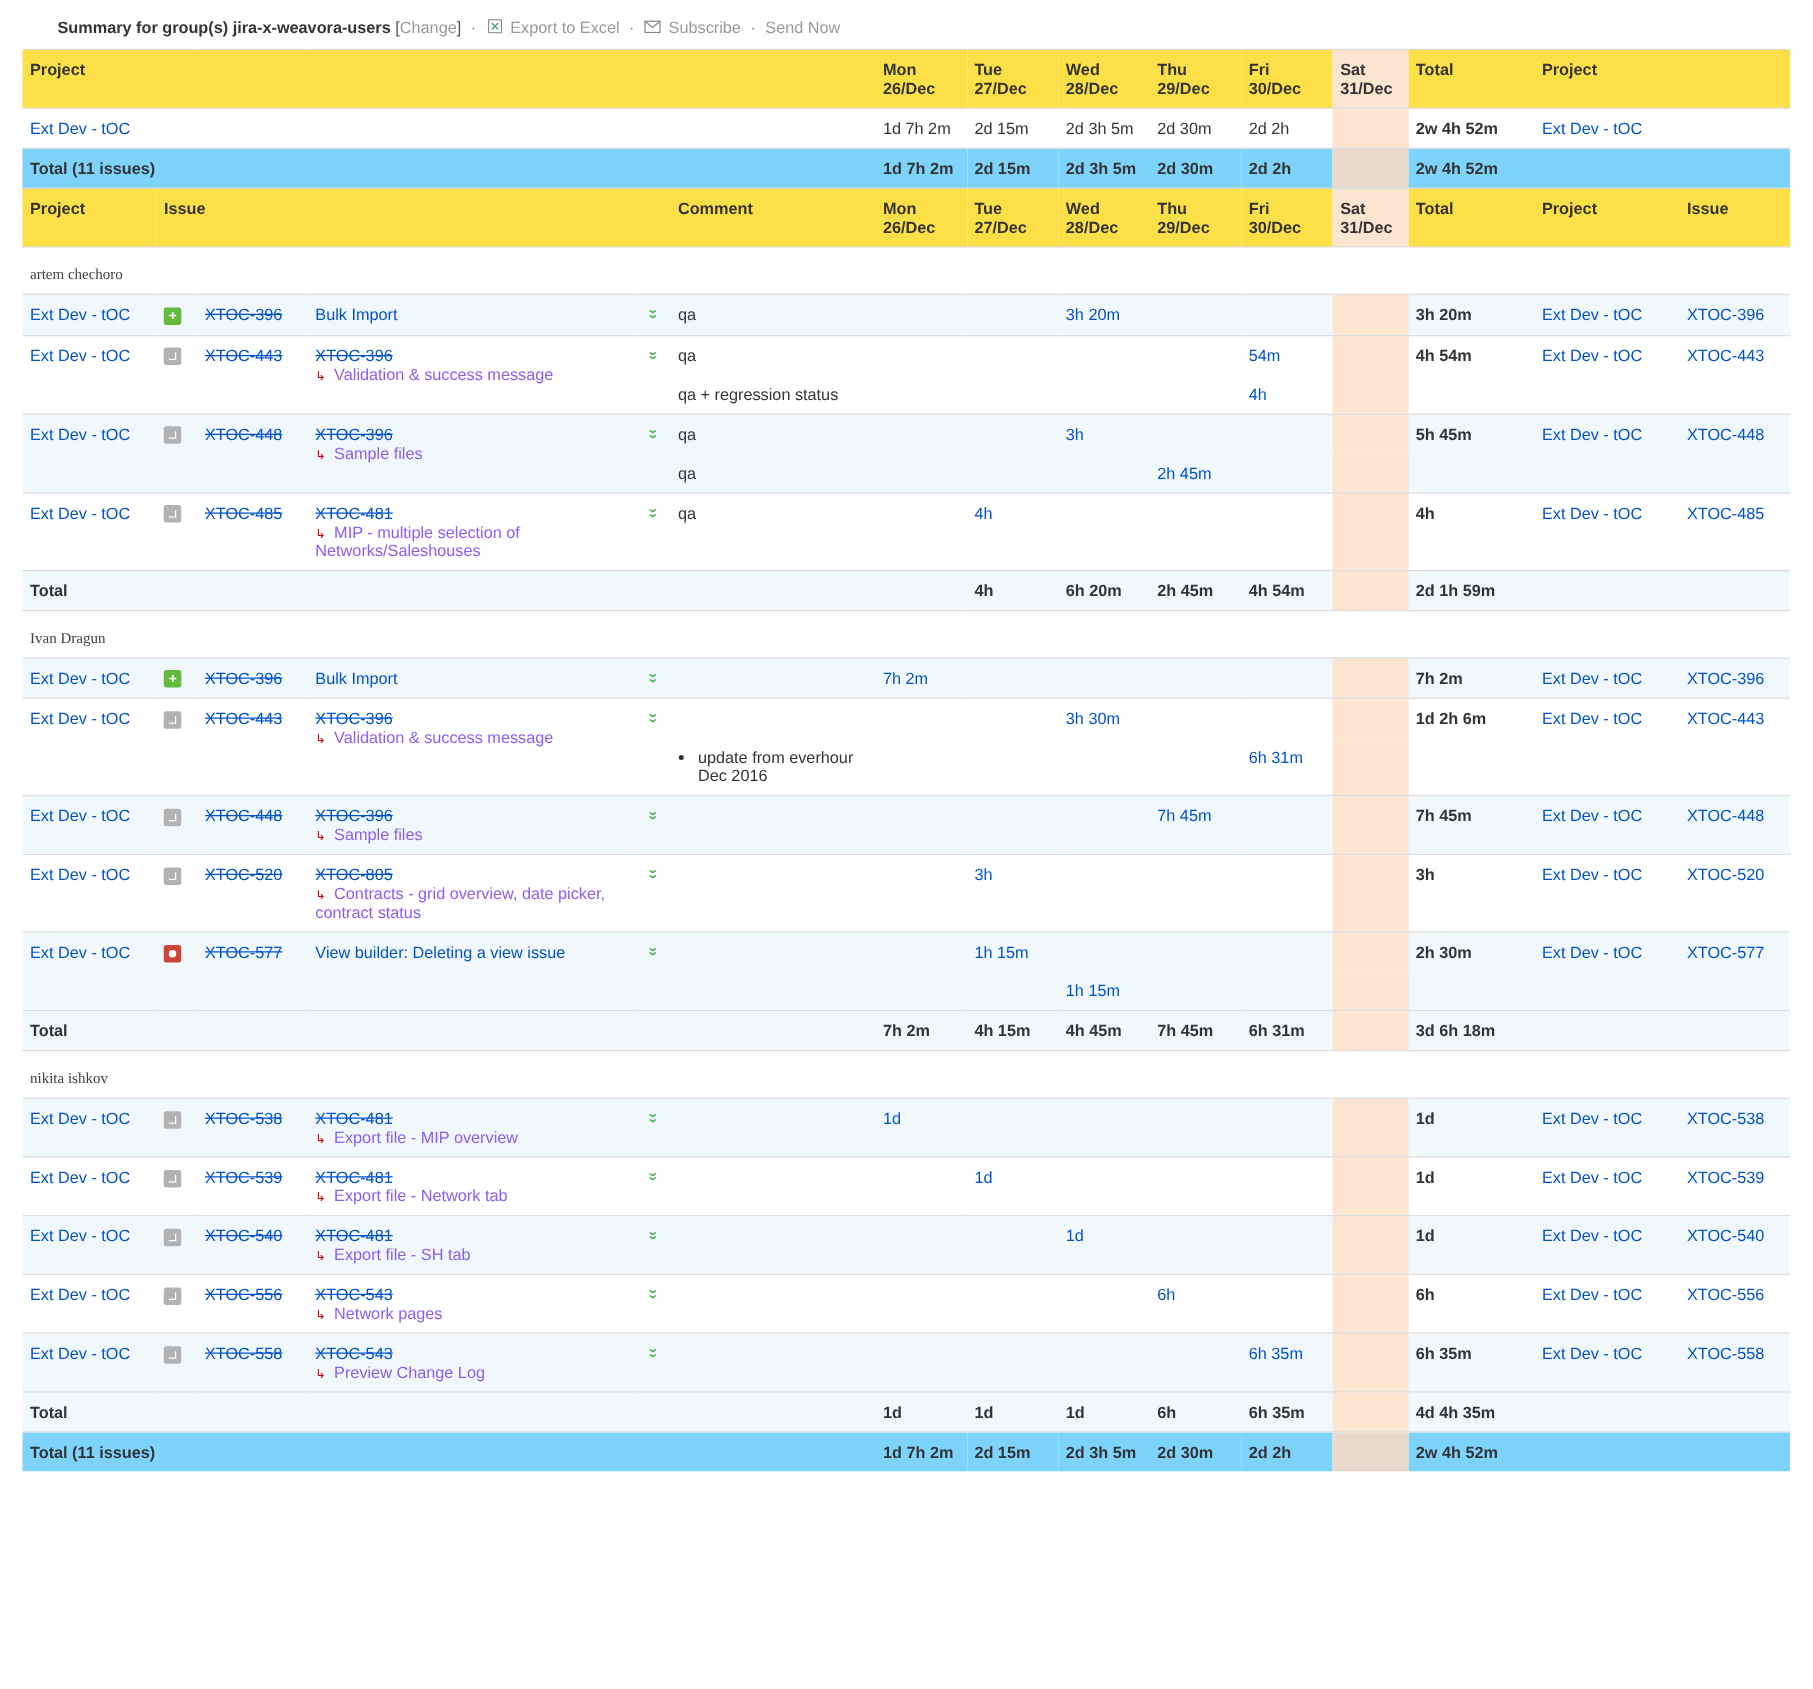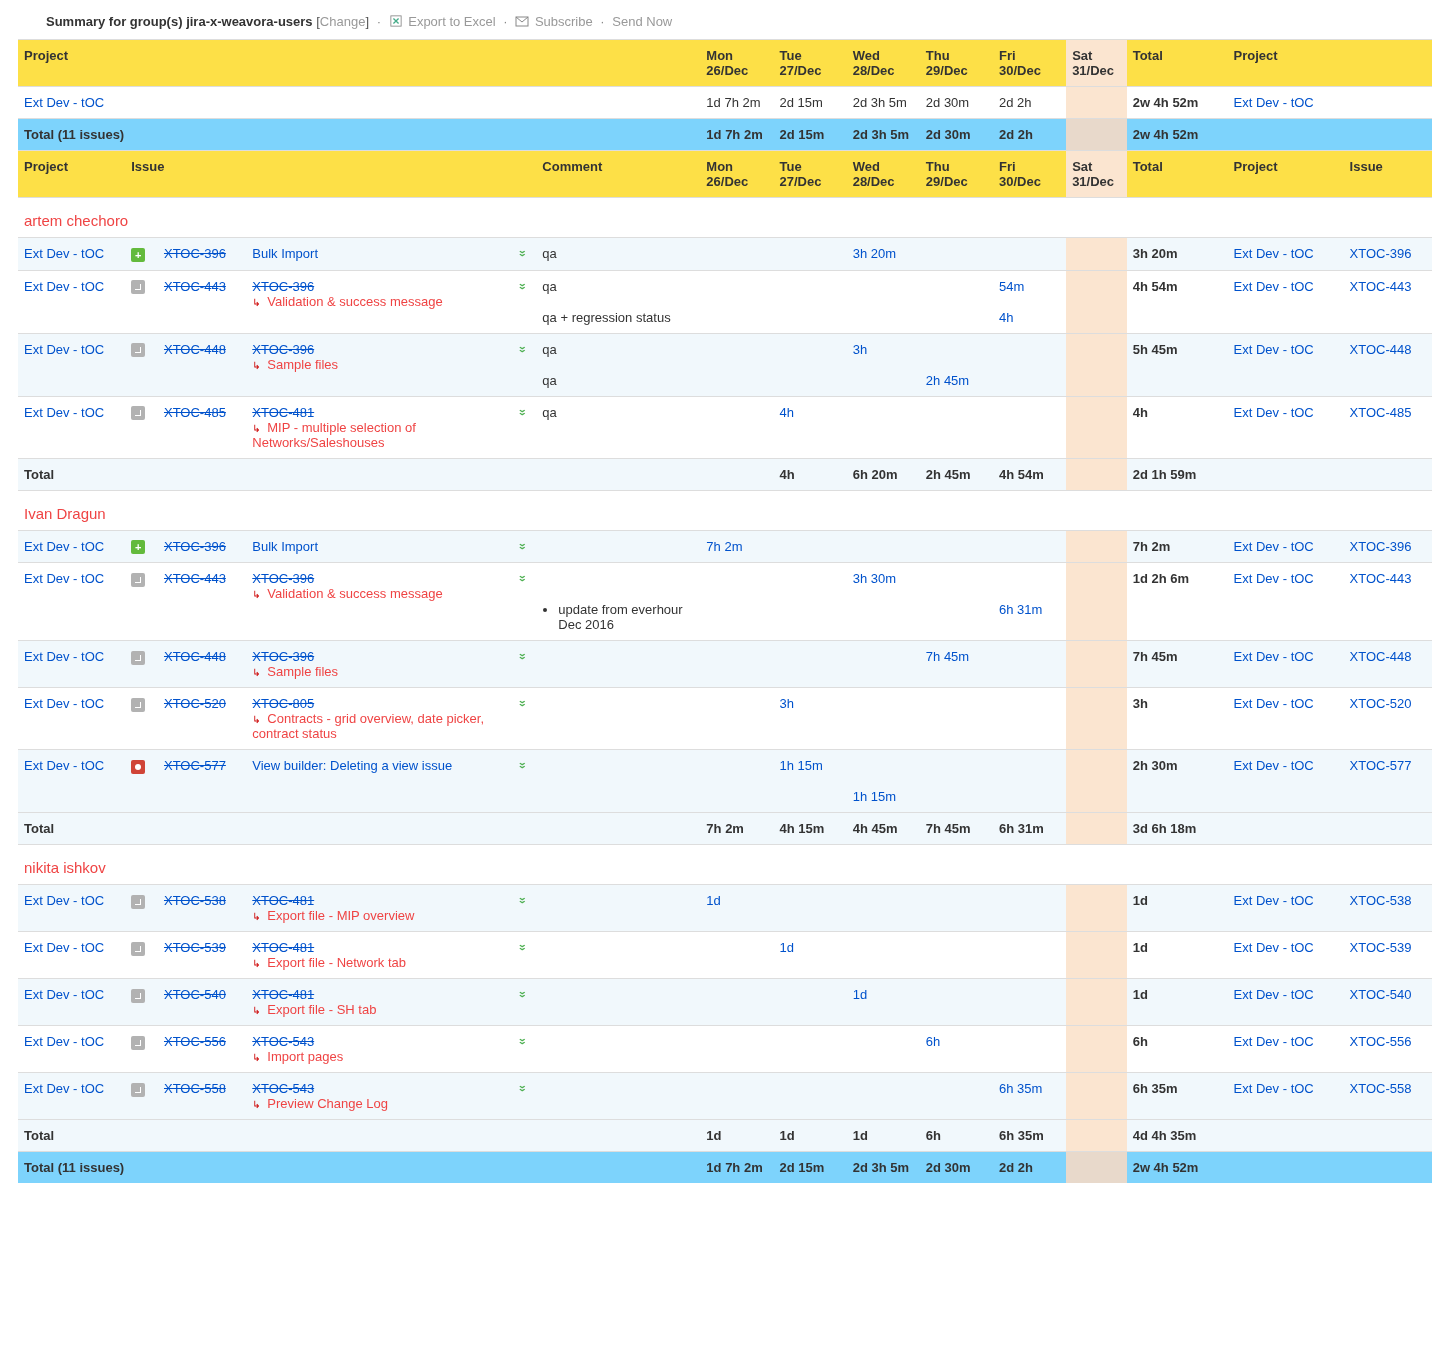--- a/index.html
+++ b/index.html
@@ -47,30 +47,30 @@
   col.c-detail  { width: 210px; }
   col.c-exp     { width: 20px; }
   col.c-comment { width: 130px; }
   col.c-day     { width: 58px; }
   col.c-sat     { width: 48px; }
   col.c-total   { width: 80px; }
   col.c-proj2   { width: 92px; }
   col.c-issue2  { width: 70px; }
 
   tr.altbg td { background: #f1f8fc; }
-  tr.userhdr td { background:#fff; color:#ef4444; font-size:15px; padding-top:14px;}
+  tr.userhdr td { background:#fff; color:#404040; font-size:12px; padding-top:14px;font-family:Liberation Serif, serif;}
   tr.subtotalrow td { background:#f1f8fc; font-weight:bold;}
   tr.grandrow td { background:#7dd3fc; font-weight:bold;}
   td.sat, th.sat { background:#fbe5d0 !important; }
   td.sat-grand { background:#e8d9cb !important; }
   td.boldcell { font-weight: bold; }
   td.daycell a { color:#0052cc;}
   .striked { text-decoration: line-through; }
   .sub-arrow { color:#c00; font-size:10px; margin-right:3px;}
-  .sub-line { color:#ef4444; }
+  .sub-line { color:#8b5cf6; }
   .issue-icon {
     display:inline-block;
     width:14px; height:14px;
     border-radius:2px;
     vertical-align:middle;
   }
   .ic-story    { background:#63ba3c; }
   .ic-subtask  { background:#b2b2b2; position:relative; }
   .ic-subtask::after{
     content:""; position:absolute; inset:4px; border:1px solid #fff; border-top:none; border-left:none;
@@ -452,21 +452,21 @@
         <td class="daycell "></td>
         <td class="daycell sat "></td>
         <td rowspan="1" class="boldcell">1d</td>
         <td rowspan="1"><a>Ext Dev - tOC</a></td>
         <td rowspan="1"><a>XTOC-540</a></td>
       </tr>
       <tr class=" ">
         <td rowspan="1"><a>Ext Dev - tOC</a></td>
         <td rowspan="1"><span class="issue-icon ic-subtask"></span></td>
         <td rowspan="1"><a class="striked">XTOC-556</a></td>
-        <td rowspan="1"><a class="striked">XTOC-543</a><br><span class="sub-arrow">↳</span> <a class="sub-line">Import pages</a></td>
+        <td rowspan="1"><a class="striked">XTOC-543</a><br><span class="sub-arrow">↳</span> <a class="sub-line">Network pages</a></td>
         <td rowspan="1"><span class="expand-icon"></span></td>
         <td></td>
         <td class="daycell"></td>
         <td class="daycell"></td>
         <td class="daycell"></td>
         <td class="daycell"><a>6h</a></td>
         <td class="daycell"></td>
         <td class="daycell sat"></td>
         <td rowspan="1" class="boldcell">6h</td>
         <td rowspan="1"><a>Ext Dev - tOC</a></td>

